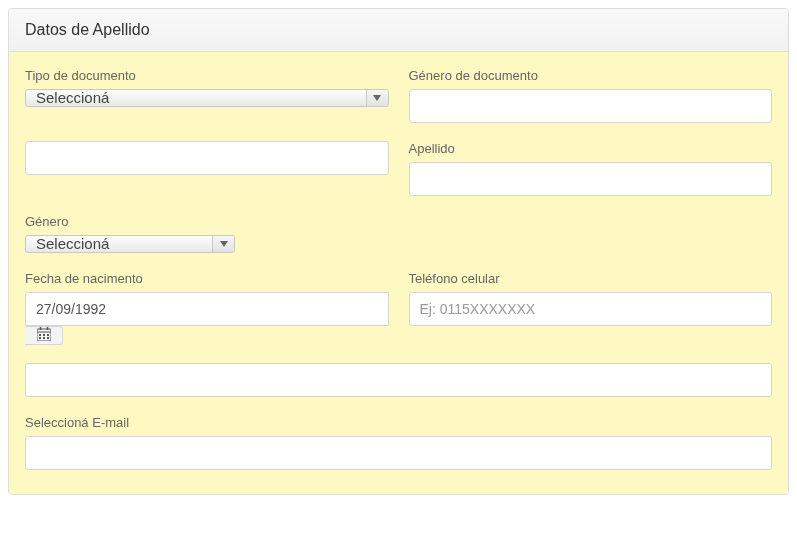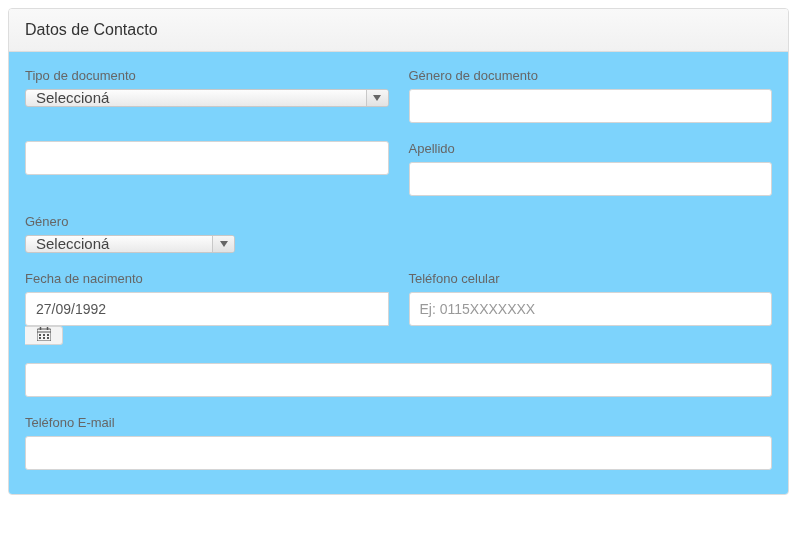--- a/index.html
+++ b/index.html
@@ -18,21 +18,21 @@
   }
   .panel-heading {
     background: linear-gradient(#f9f9f9, #f1f1f1);
     border-bottom: 1px solid #ddd;
     padding: 12px 16px;
     font-size: 16px;
     color: #333;
   }
   .panel-body {
     padding: 16px 16px 20px 16px;
-    background: #7dd3fc;
+    background: #fef9c3;
   }
   .row {
     display: flex;
     flex-wrap: wrap;
     margin: 0 -10px;
   }
   .col-6 {
     width: 50%;
     padding: 0 10px;
     margin-bottom: 18px;
@@ -106,21 +106,21 @@
     justify-content: center;
   }
   
   .w-genero { width: 210px; }
   .w-name { max-width: 100%; }
 </style>
 </head>
 <body>
 
 <div class="panel">
-  <div class="panel-heading">Datos de Contacto</div>
+  <div class="panel-heading">Datos de Apellido</div>
   <div class="panel-body">
 
     <div class="row">
 
       <div class="col-6">
         <label class="form-label">Tipo de documento</label>
         <div class="select2">
           <span class="select2-text">Seleccioná</span>
           <span class="select2-arrow">
             <svg width="8" height="6" viewBox="0 0 8 6">
@@ -182,19 +182,19 @@
       <div class="col-6">
         <label class="form-label">Teléfono celular</label>
         <input type="text" class="form-control" placeholder="Ej: 0115XXXXXXX" style="">
       </div>
 
       <div class="col-12">
         <input type="text" class="form-control" value="" style="">
       </div>
 
       <div class="col-12" style="margin-bottom:4px;">
-        <label class="form-label">Teléfono E-mail</label>
+        <label class="form-label">Seleccioná E-mail</label>
         <input type="text" class="form-control" value="" style="">
       </div>
     </div>
 
   </div>
 </div>
 
 </body></html>

